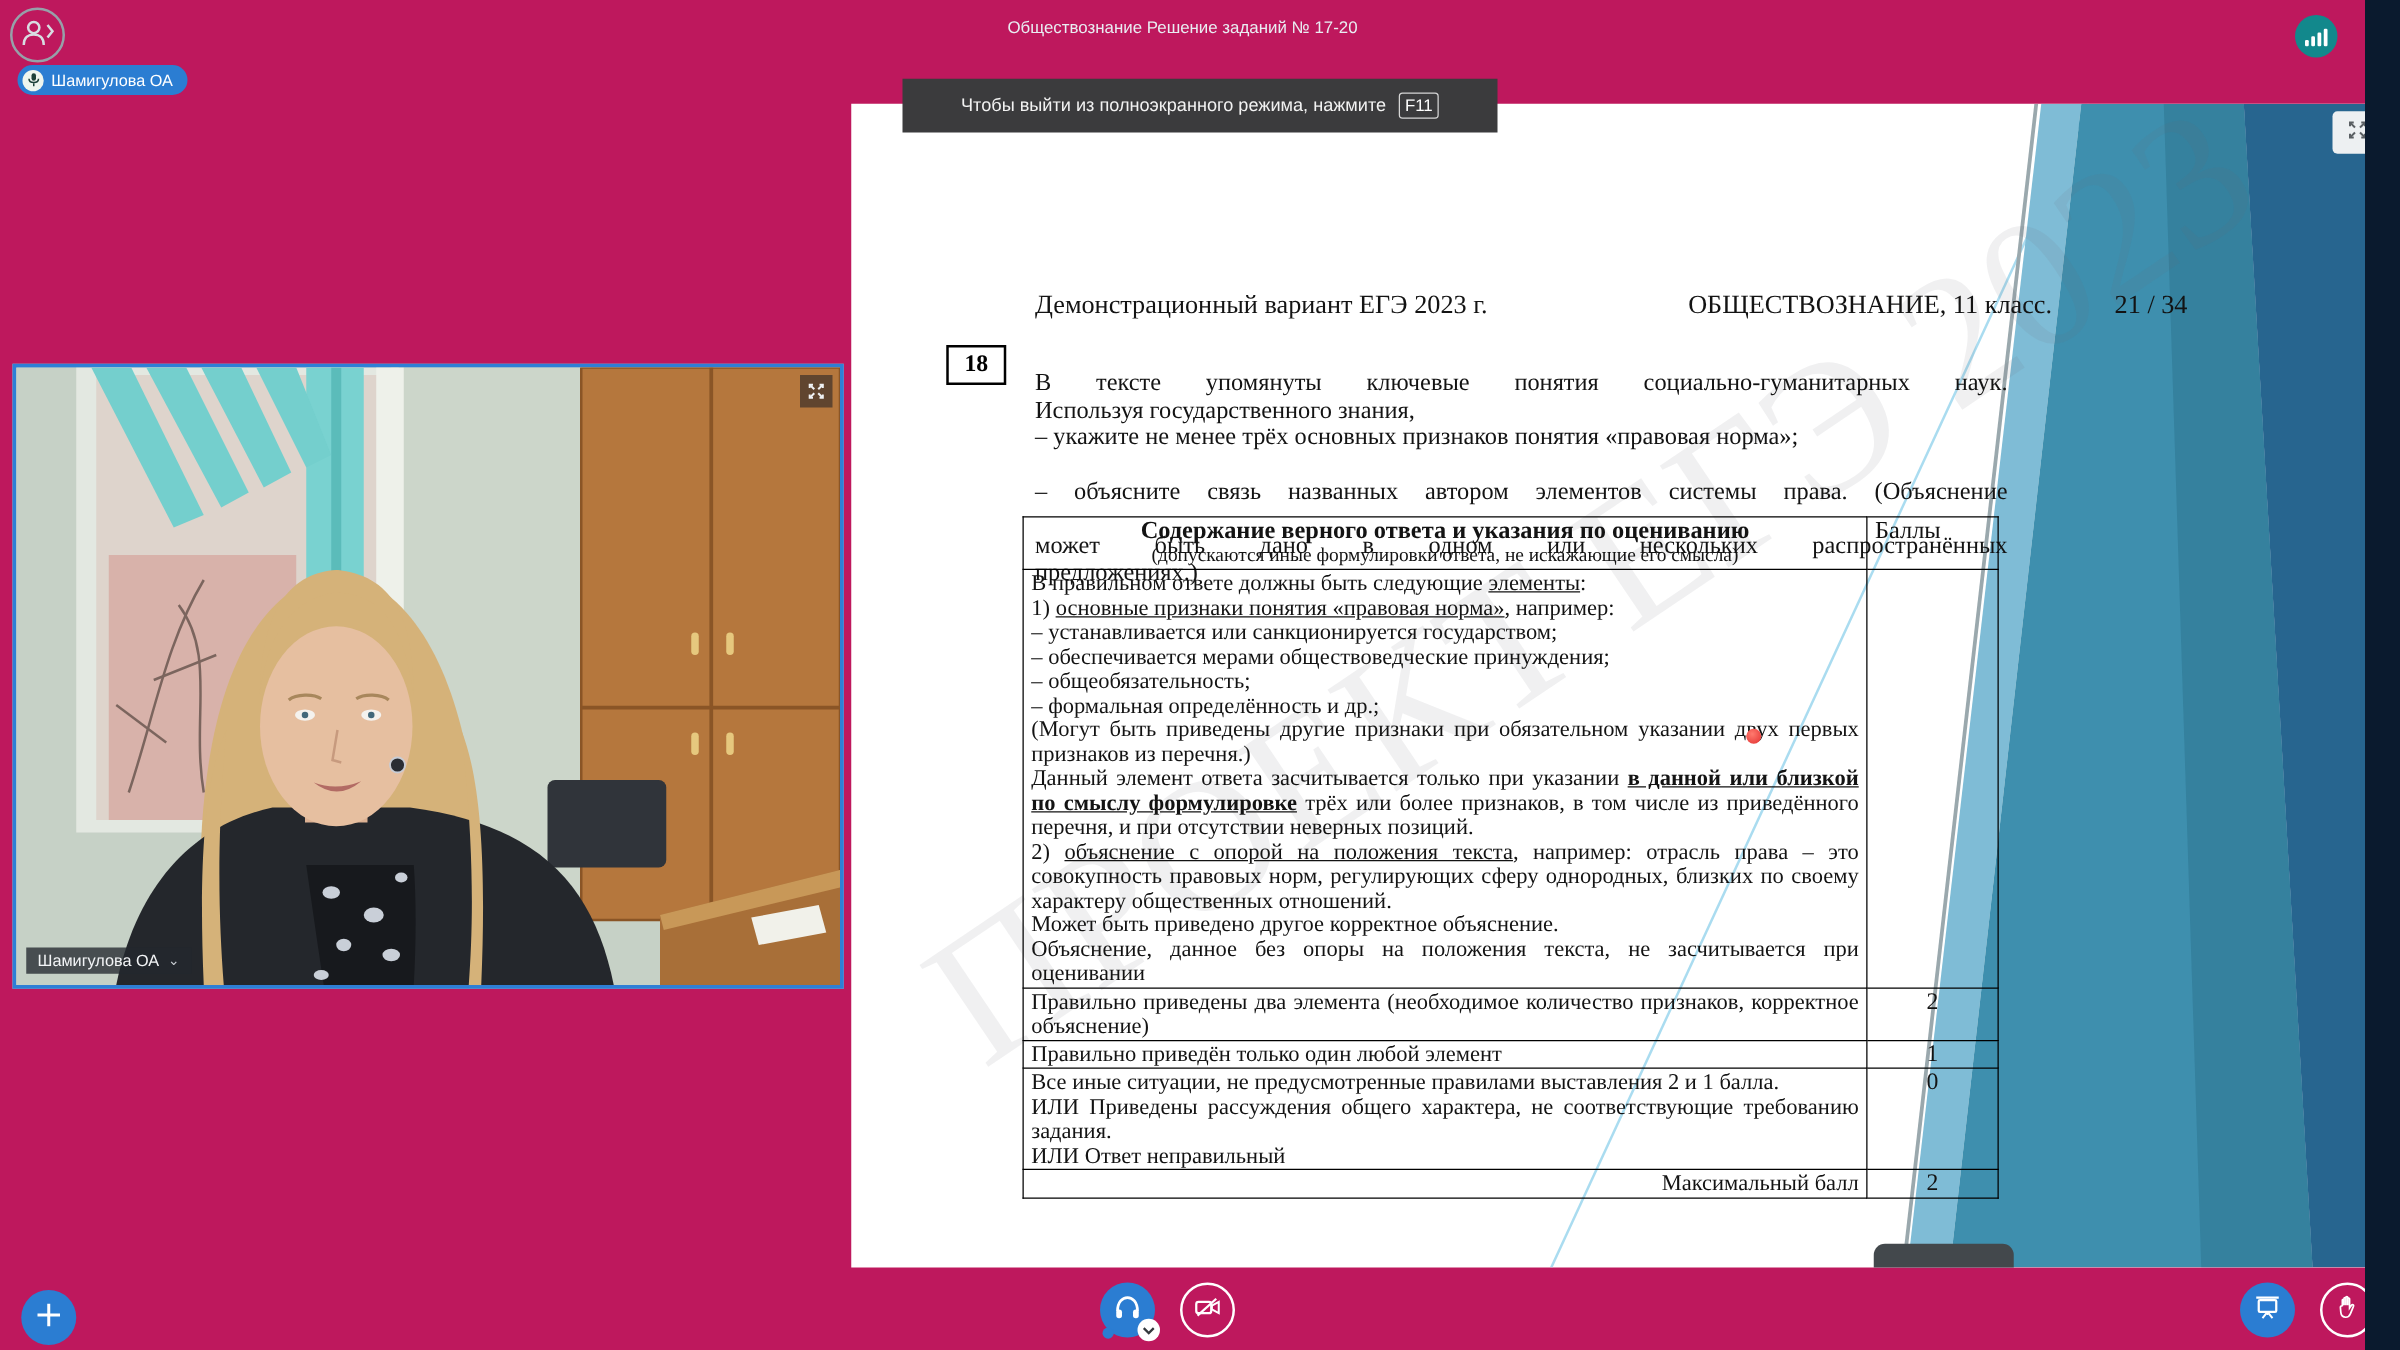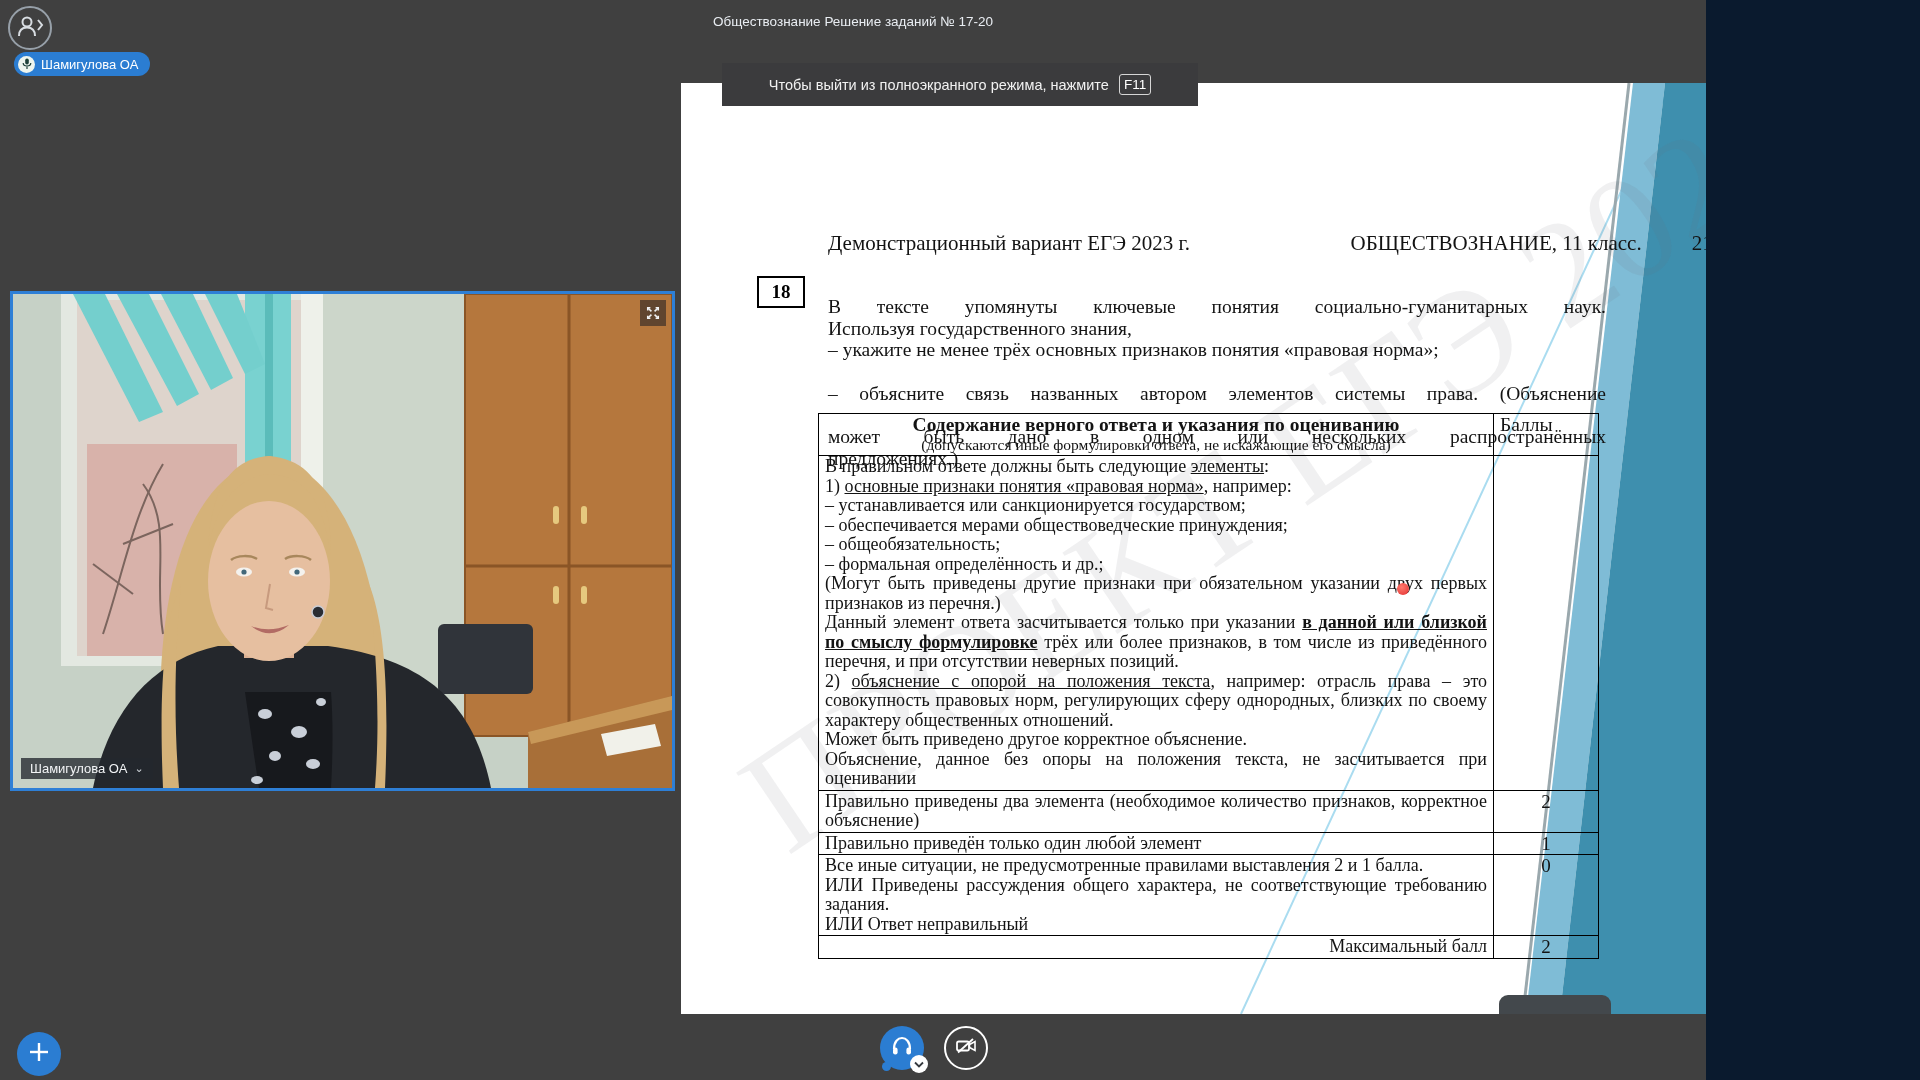--- a/index.html
+++ b/index.html
@@ -1,16 +1,16 @@
 <!DOCTYPE html>
 <html><head>
 <meta charset="utf-8">
 <style>
   html,body{margin:0;padding:0;background:#0a1a2e;}
-  #stage{position:relative;width:1706px;height:1080px;background:#404040;overflow:hidden;
+  #stage{position:relative;width:1892px;height:1080px;background:#be185d;overflow:hidden;
          font-family:"Liberation Sans",sans-serif;}
   
   .topbar-title{position:absolute;top:14px;left:0;width:100%;text-align:center;
     color:#e9edf2;font-size:13.5px;}
   .avatar-btn{position:absolute;left:8px;top:6px;width:40px;height:40px;border-radius:50%;
     border:2px solid #97a0a9;display:flex;align-items:center;justify-content:center;cursor:pointer;}
   .pill-badge{position:absolute;left:14px;top:52px;height:24px;background:#2b7dd2;border-radius:13px;
     display:flex;align-items:center;gap:6px;padding:0 12px 0 4px;color:#fff;font-size:13px;}
   .pill-mic{width:17px;height:17px;border-radius:50%;background:#eef5ee;display:flex;
     align-items:center;justify-content:center;}

